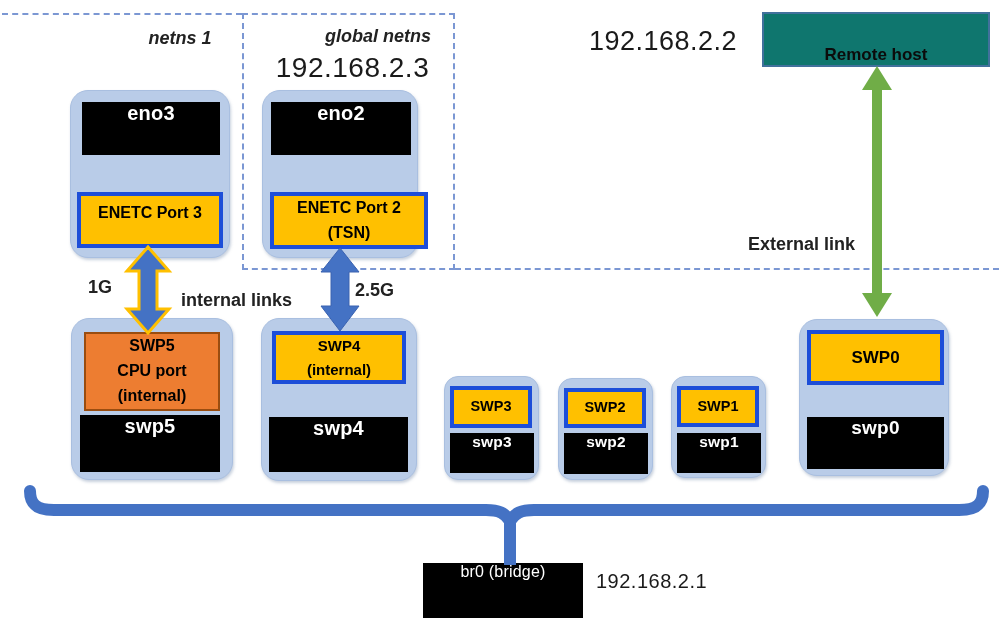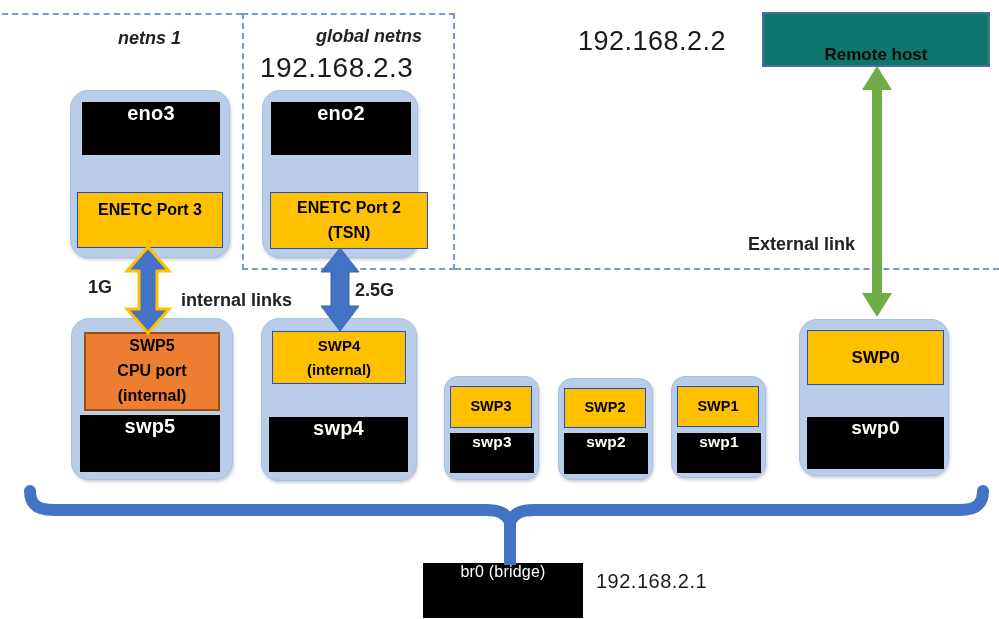--- a/index.html
+++ b/index.html
@@ -17,35 +17,35 @@
     box-shadow:1px 2px 3px rgba(130,150,180,.45);
   }
   .ctr.small{border-radius:14px;}
   
   .blk{
     background:#000;color:#fff;display:flex;align-items:flex-start;justify-content:center;
     font-weight:600;letter-spacing:.2px;
   }
   
   .yel{
-    background:#ffc000;border:1px solid #1d4ed8;color:#000;font-weight:600;
+    background:#ffc000;border:4px solid #1d4ed8;color:#000;font-weight:600;
     display:flex;flex-direction:column;align-items:center;justify-content:center;
     text-align:center;line-height:1.5;
   }
   .yel.topalign{justify-content:flex-start;padding-top:5px;}
   
   .org{
     background:#ed7d31;border:2px solid #9a4d10;color:#000;font-weight:600;
     display:flex;flex-direction:column;align-items:center;justify-content:center;
     text-align:center;line-height:1.55;
   }
   .lbl{color:#222;font-weight:600;white-space:nowrap;}
   .lbl.italic{font-style:italic;}
   .ip{color:#1a1a1a;font-weight:400;white-space:nowrap;letter-spacing:.5px;}
-  .center{}
+  .center{text-align:center;}
   .host{
     background:#0f766e;border:2px solid #41719c;color:#0b0b0b;font-weight:700;
     display:flex;align-items:flex-end;justify-content:center;
   }
   svg{position:absolute;left:0;top:0;}
 </style>
 </head>
 <body>
 
 <div id="canvas">

